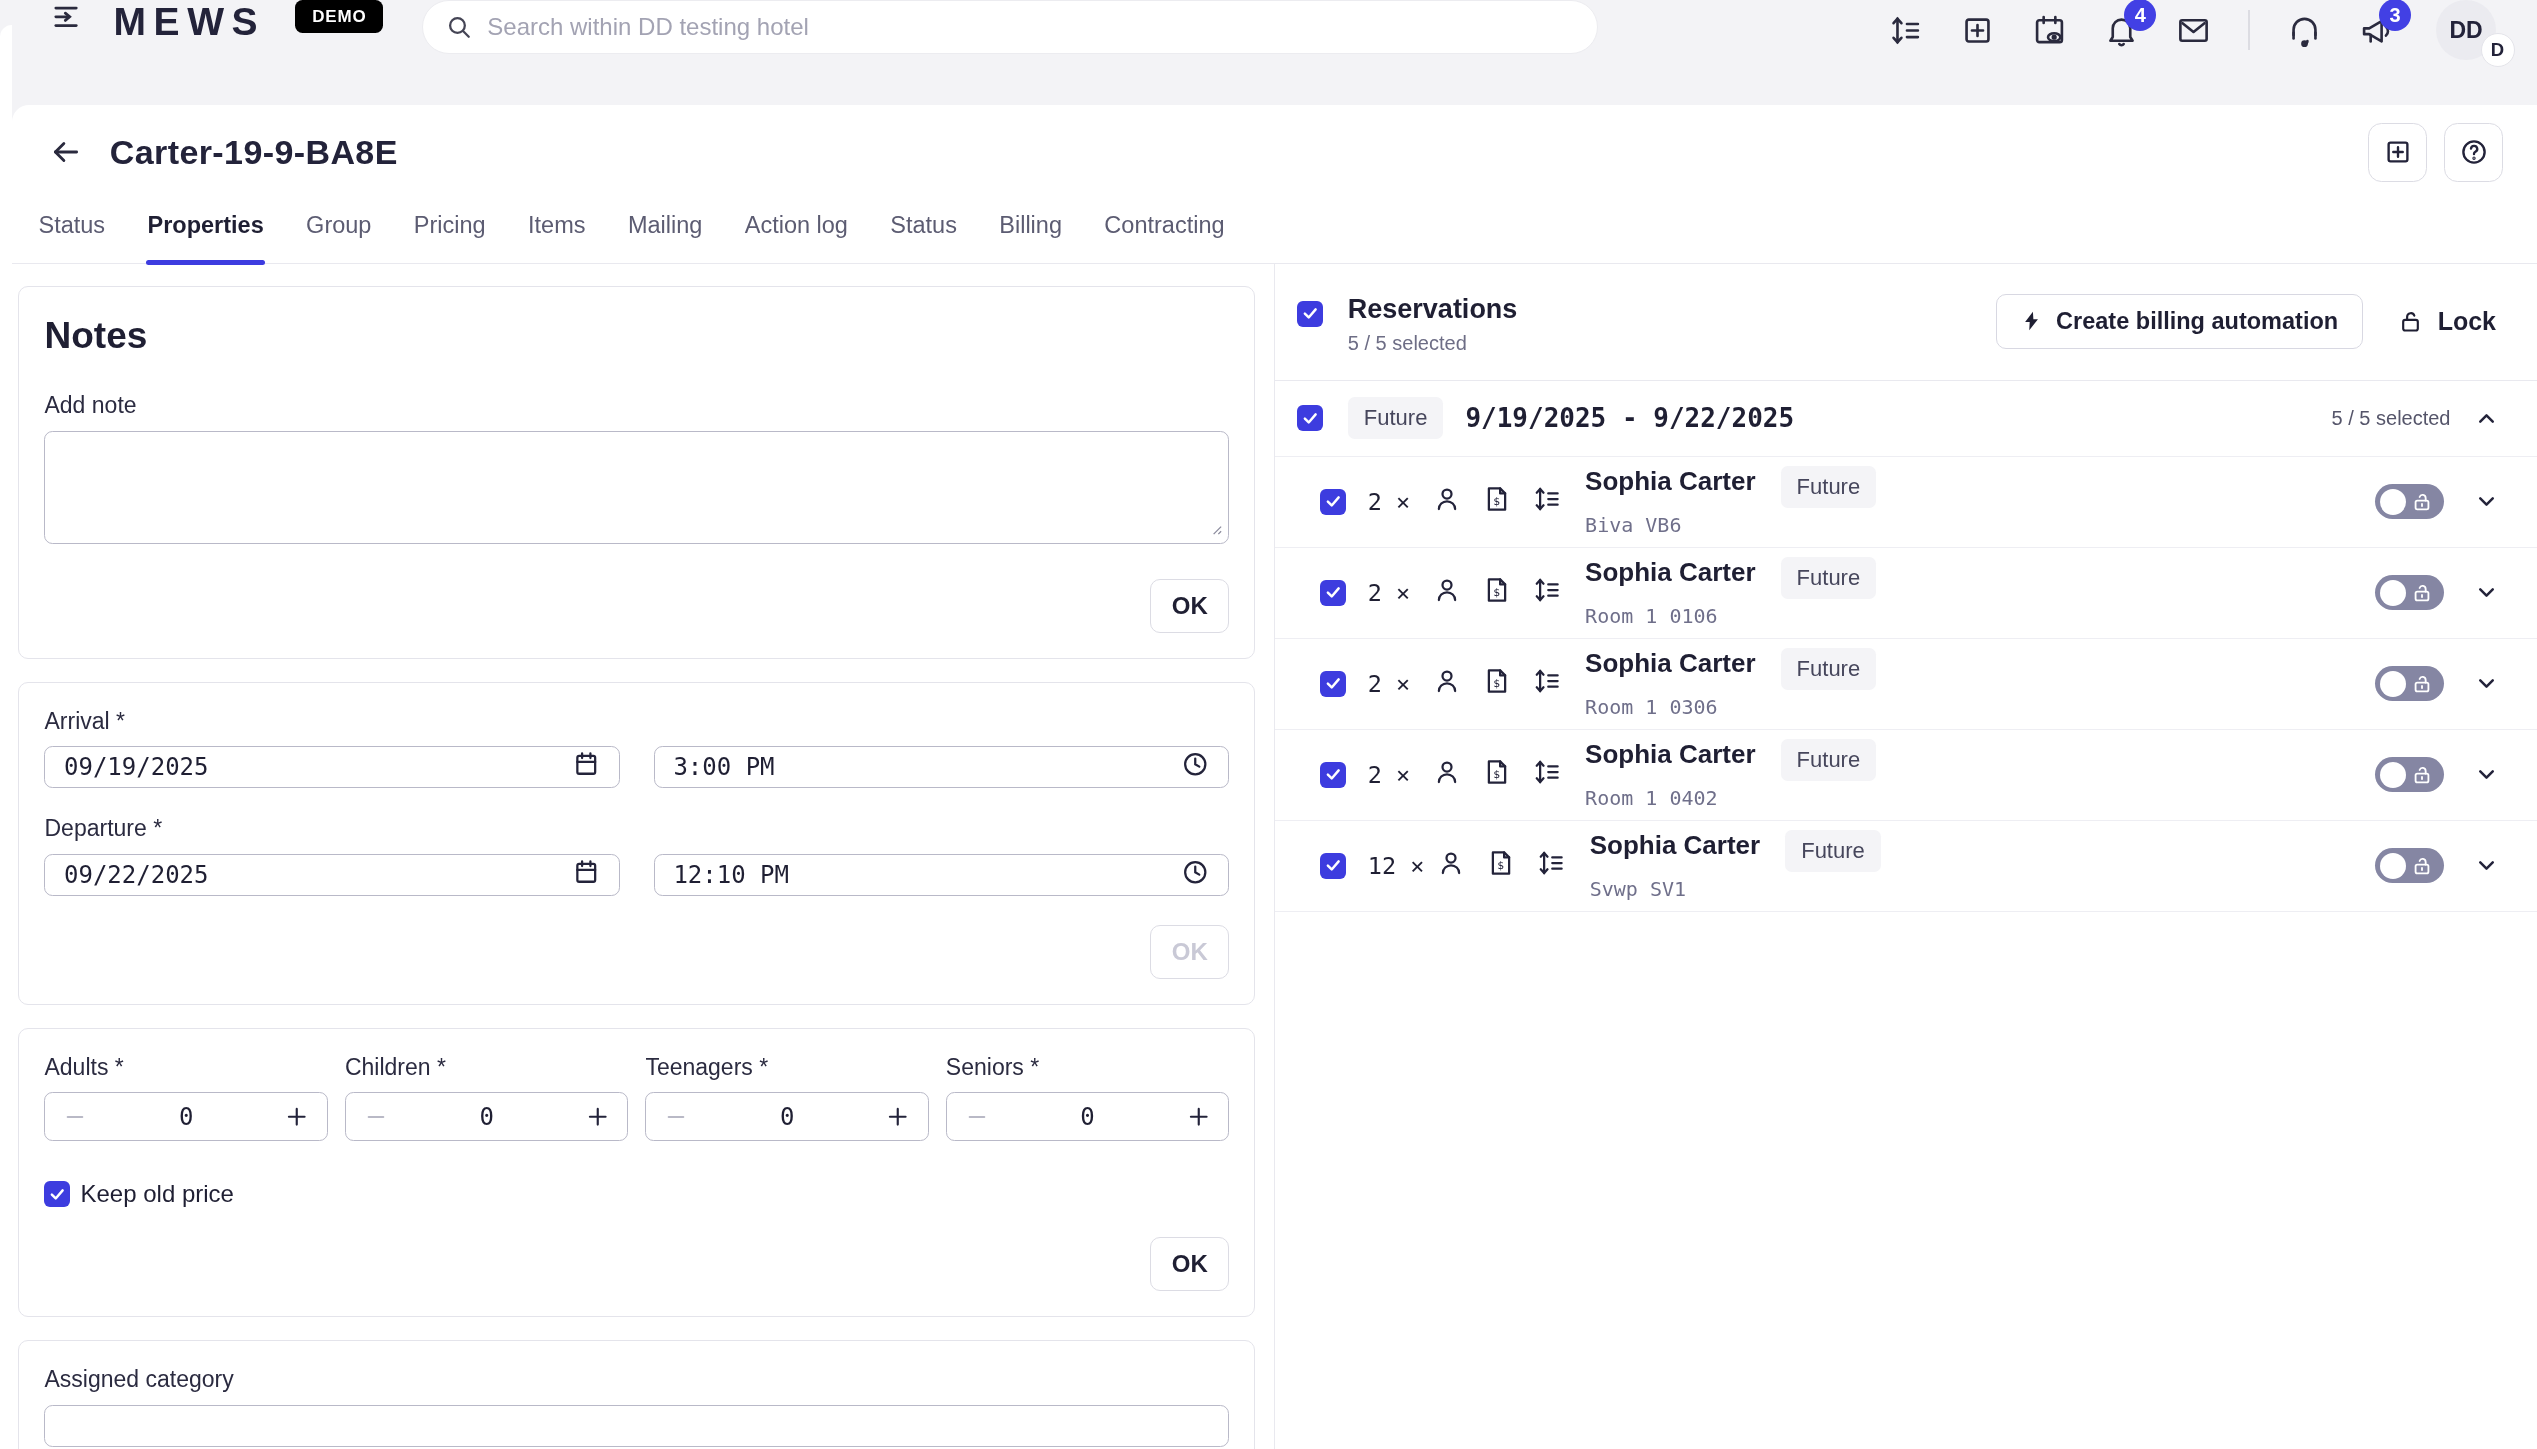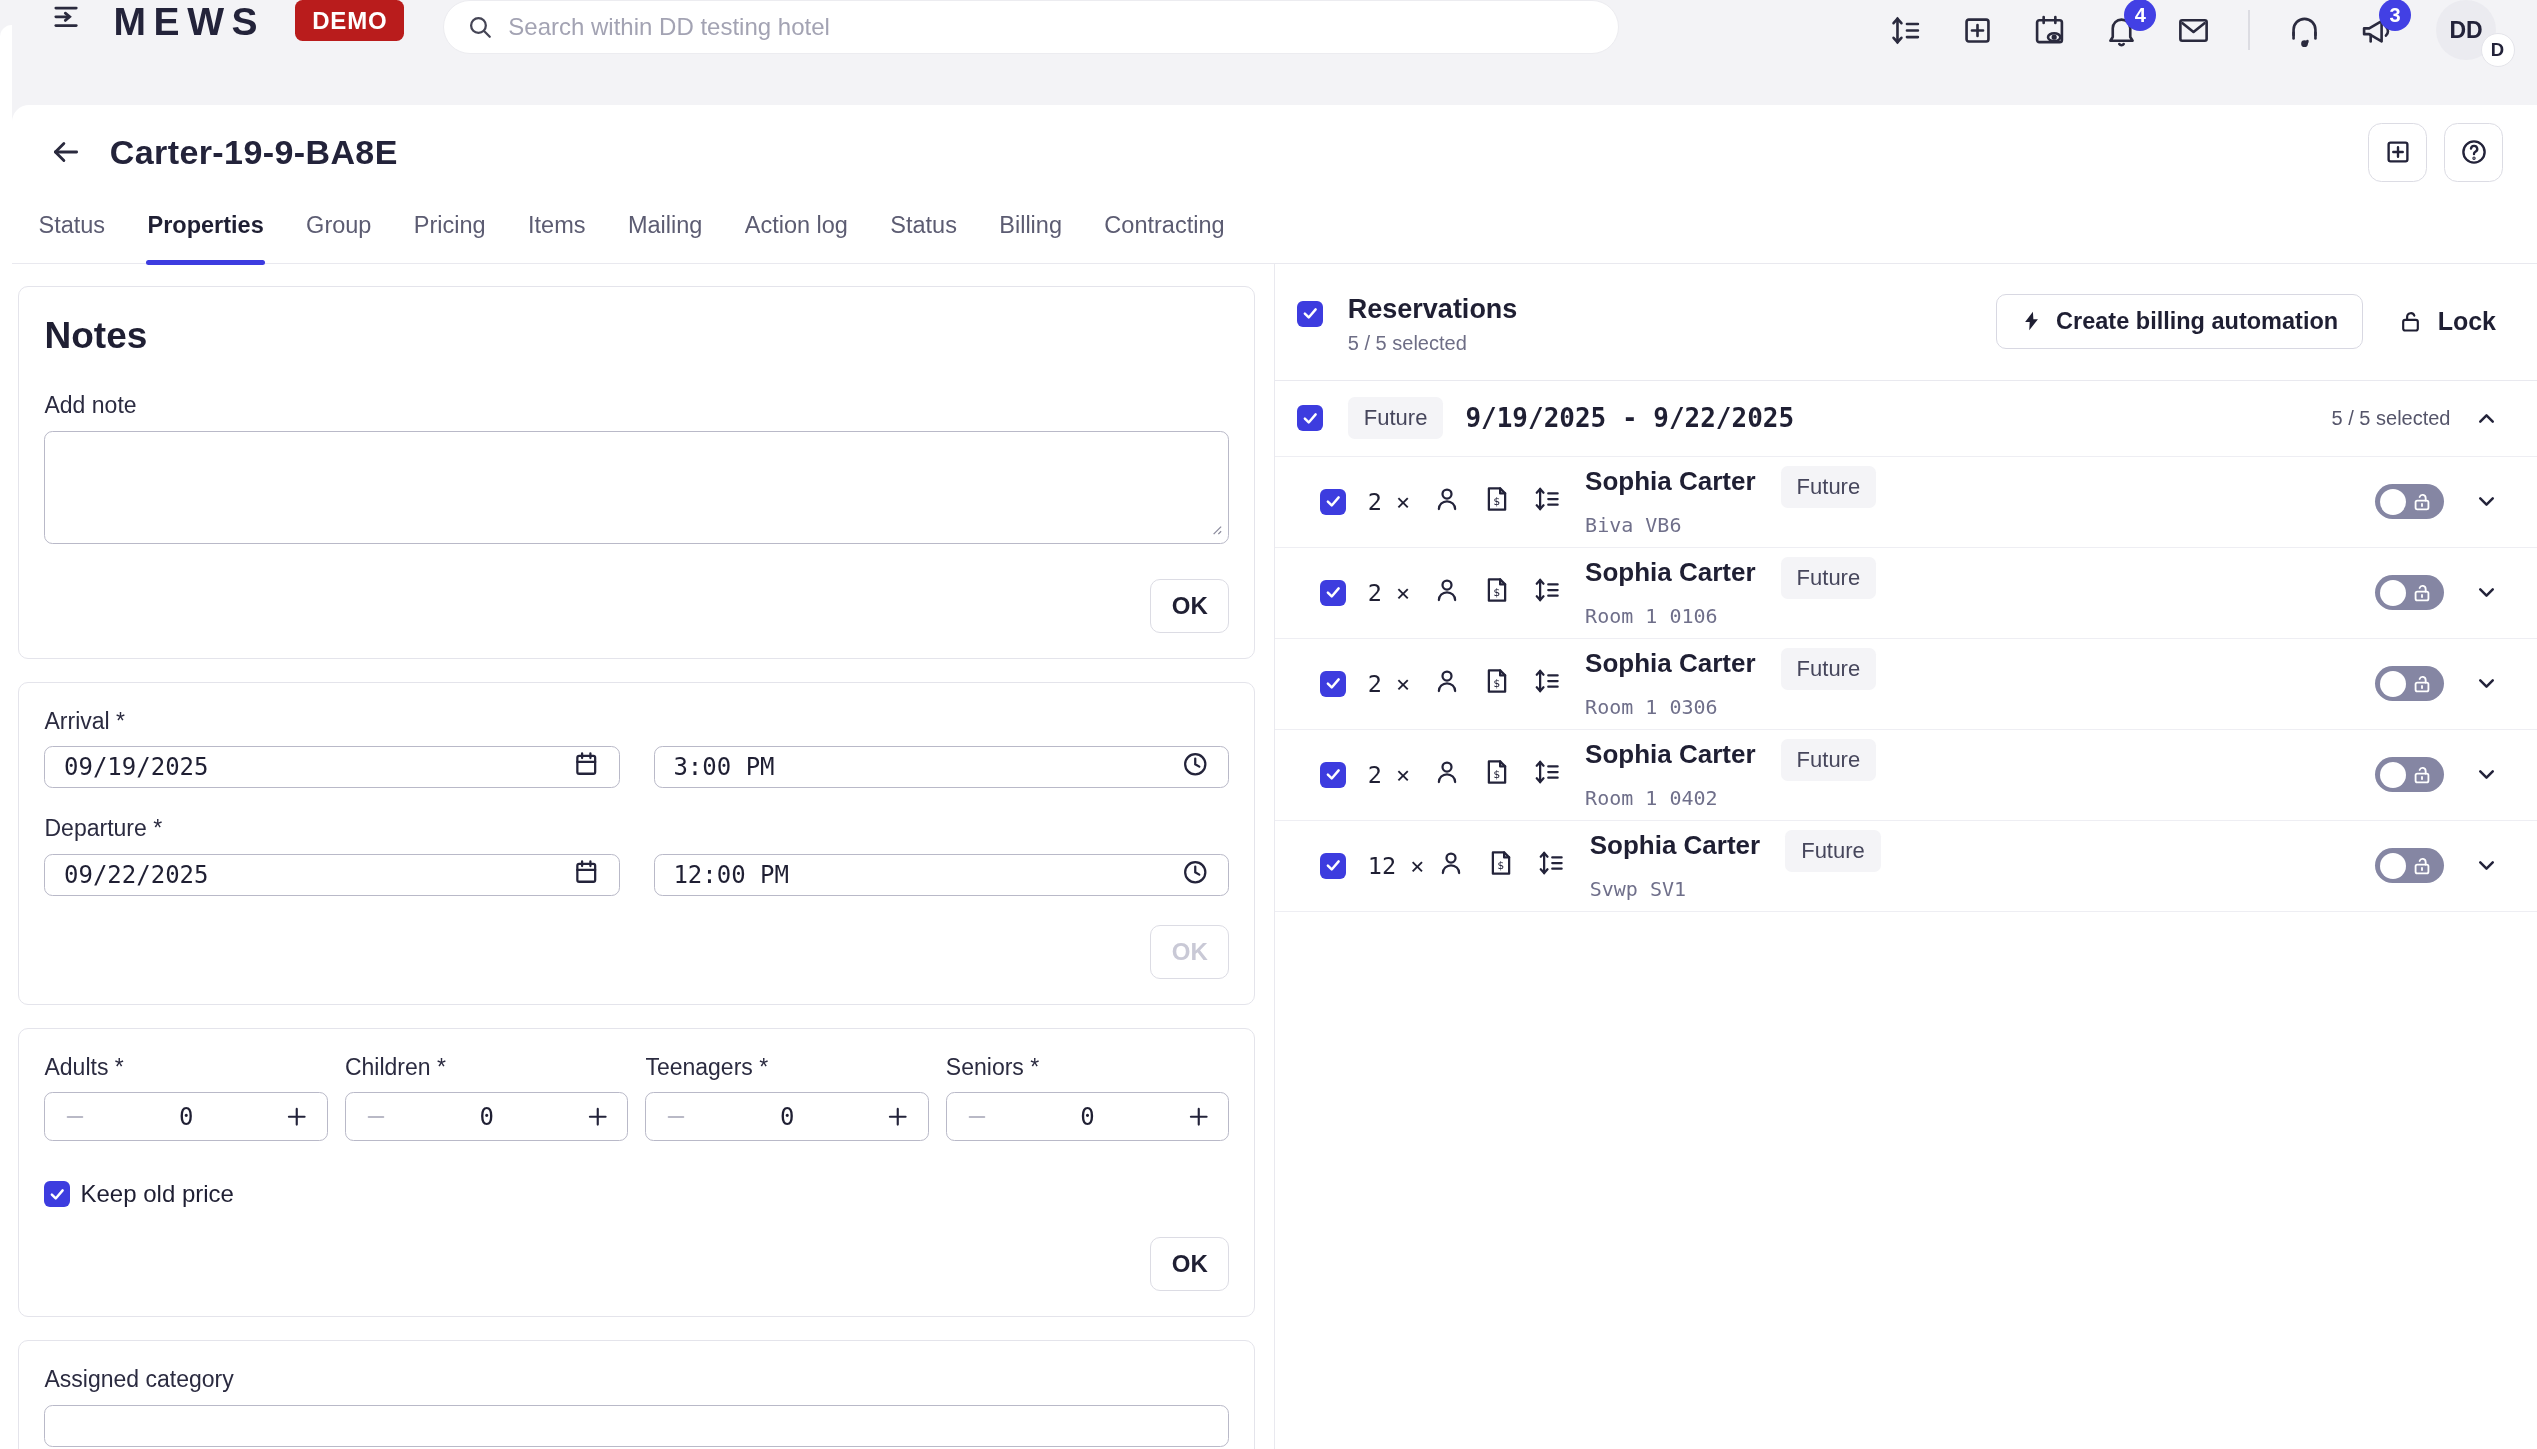--- a/index.html
+++ b/index.html
@@ -10,22 +10,22 @@
   .screen { position:relative; width:2538px; height:1449px; }
 
   
   .topbar { position:absolute; left:0; top:0; right:0; height:105px;
     display:flex; align-items:flex-start; padding:0 42px 0 50px; }
   .left-sliver { position:absolute; left:0; top:25px; width:11.8px; bottom:0;
     background:#ffffff; border-top-left-radius:11.8px; }
   .icon-btn { display:flex; align-items:center; justify-content:center;
     background:none; border:none; color:#2a2a3e; cursor:pointer; }
   .logo { font-size:39px; font-weight:900; letter-spacing:7.6px; color:#23233a; margin-left:28.5px; }
-  .env-badge { margin-left:30px; background:#b91c1c; color:#fff; font-weight:700;
-    font-size:24px; letter-spacing:0.8px; padding:6.7px 17px; border-radius:7.6px; }
+  .env-badge { margin-left:30px; background:#000000; color:#fff; font-weight:700;
+    font-size:17px; letter-spacing:0.8px; padding:6.7px 17px; border-radius:7.6px; }
   .search { flex:0 1 1176px; margin-left:39px; height:54px; background:#fff;
     border-radius:27px; display:flex; align-items:center; padding:0 22px; border:0.8px solid #ececf0; }
   .search input { border:none; outline:none; flex:1; font-size:24px; margin-left:13.4px;
     font-family:"Liberation Sans", sans-serif; color:#23233a; background:transparent; }
   .search input::placeholder { color:#a3a3b3; }
   .top-icons { margin-left:auto; display:flex; align-items:center; gap:37px; }
   .badge-wrap { position:relative; }
   .count-badge { position:absolute; top:-13.4px; right:-17px; min-width:32px; height:32px;
     border-radius:16px; background:#4240e4; color:#fff; font-size:20px; font-weight:700;
     display:flex; align-items:center; justify-content:center; padding:0 5px; }
@@ -313,21 +313,21 @@
                 <span class="val num">09/22/2025</span>
                 <span class="box-icon">
                   <svg width="28.5" height="28.5" viewBox="0 0 24 24" fill="none" stroke="currentColor" stroke-width="1.9" stroke-linecap="round">
                       <rect x="4.5" y="5" width="15" height="15" rx="1.5"></rect>
                       <path d="M8.5 2.8v4M15.5 2.8v4"></path>
                       <path d="M4.5 10h15"></path>
                     </svg>
                 </span>
               </div>
               <div class="inputbox">
-                <span class="val num">12:00 PM</span>
+                <span class="val num">12:10 PM</span>
                 <span class="box-icon">
                   <svg width="28.5" height="28.5" viewBox="0 0 24 24" fill="none" stroke="currentColor" stroke-width="1.9" stroke-linecap="round">
                       <circle cx="12" cy="12" r="8.5"></circle>
                       <path d="M12 7.2V12l3.4 2"></path>
                     </svg>
                 </span>
               </div>
             </div>
           </div>
           <div class="ok-row">

